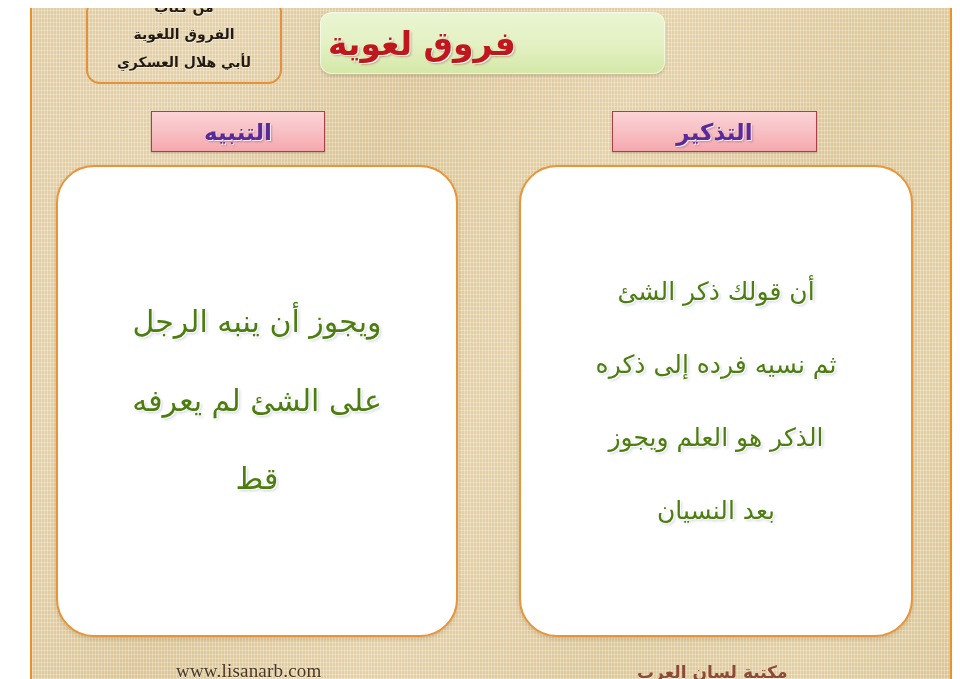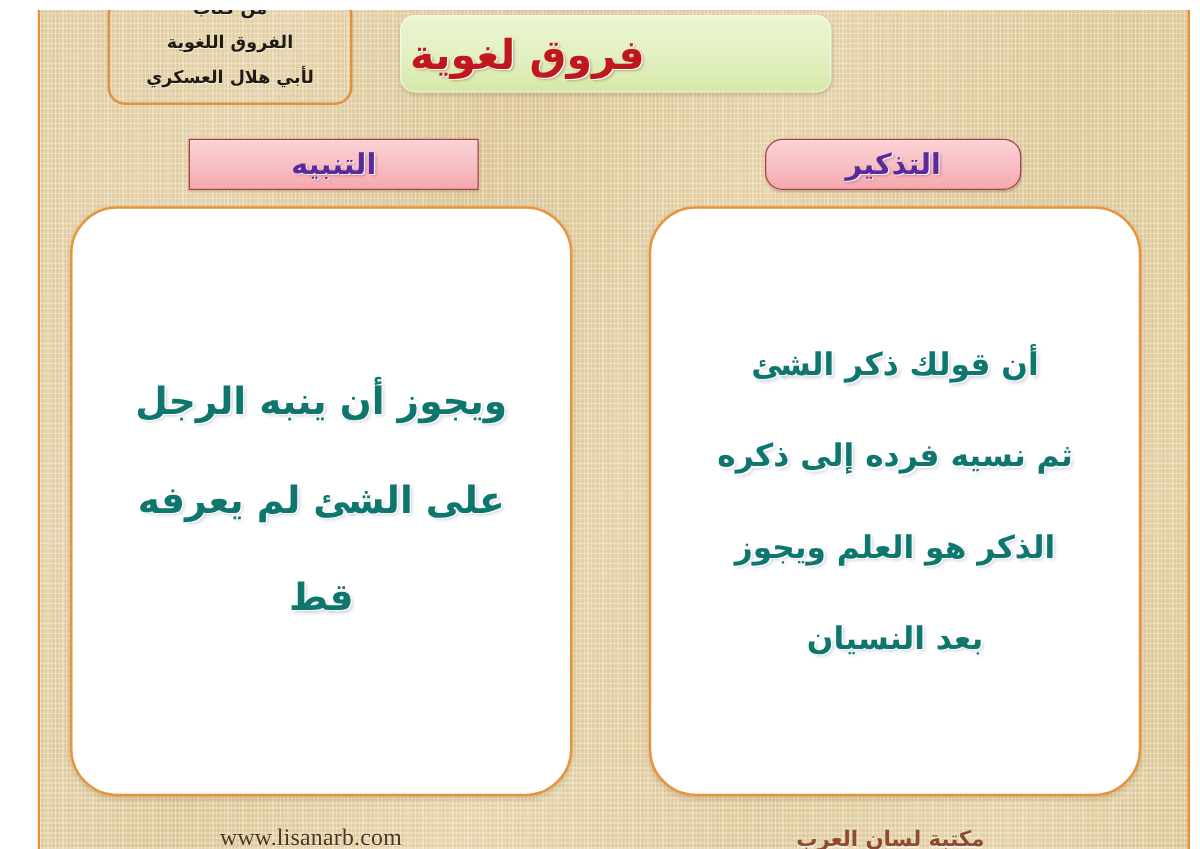--- a/index.html
+++ b/index.html
@@ -118,22 +118,22 @@
     top: 103px;
     height: 41px;
     border: 1px solid #a8404a;
     background: linear-gradient(180deg, #fbd3d6 0%, #f8c2c6 45%, #f5a8ae 100%);
     box-shadow: 0 1px 2px rgba(80,40,40,0.25);
     display: flex;
     align-items: center;
     justify-content: center;
     z-index: 7;
   }
-  .chip-left  { left: 143px; width: 232px; }
-  .chip-right { left: 604px; width: 205px; border-radius: 14px; }
+  .chip-left  { left: 143px; width: 174px; }
+  .chip-right { left: 604px; width: 205px; }
   .chip-text {
     direction: rtl;
     font-family: "DejaVu Sans", sans-serif;
     font-weight: bold;
     font-size: 23px;
     color: #5a2a9a;
     letter-spacing: 0.5px;
     text-shadow: 1px 1px 0 rgba(255,255,255,0.85),
                  2px 2px 2px rgba(60,20,100,0.25);
   }
@@ -158,22 +158,22 @@
   .panel-right { left: 511px; width: 394px; }
 
   .panel-body {
     direction: rtl;
     text-align: center;
     width: 100%;
   }
   .body-line {
     direction: rtl;
     font-family: "DejaVu Sans", sans-serif;
-    font-weight: bold;
-    color: #0f766e;
+    font-weight: normal;
+    color: #4d7c0f;
     white-space: nowrap;
     text-shadow: 1px 1px 0 rgba(255,255,255,0.9),
                  -1px -1px 0 rgba(255,255,255,0.6),
                  2px 2px 3px rgba(20,40,90,0.20);
   }
   .panel-left .body-line {
     font-size: 30px;
     line-height: 2.35;
   }
   .panel-right .body-line {

